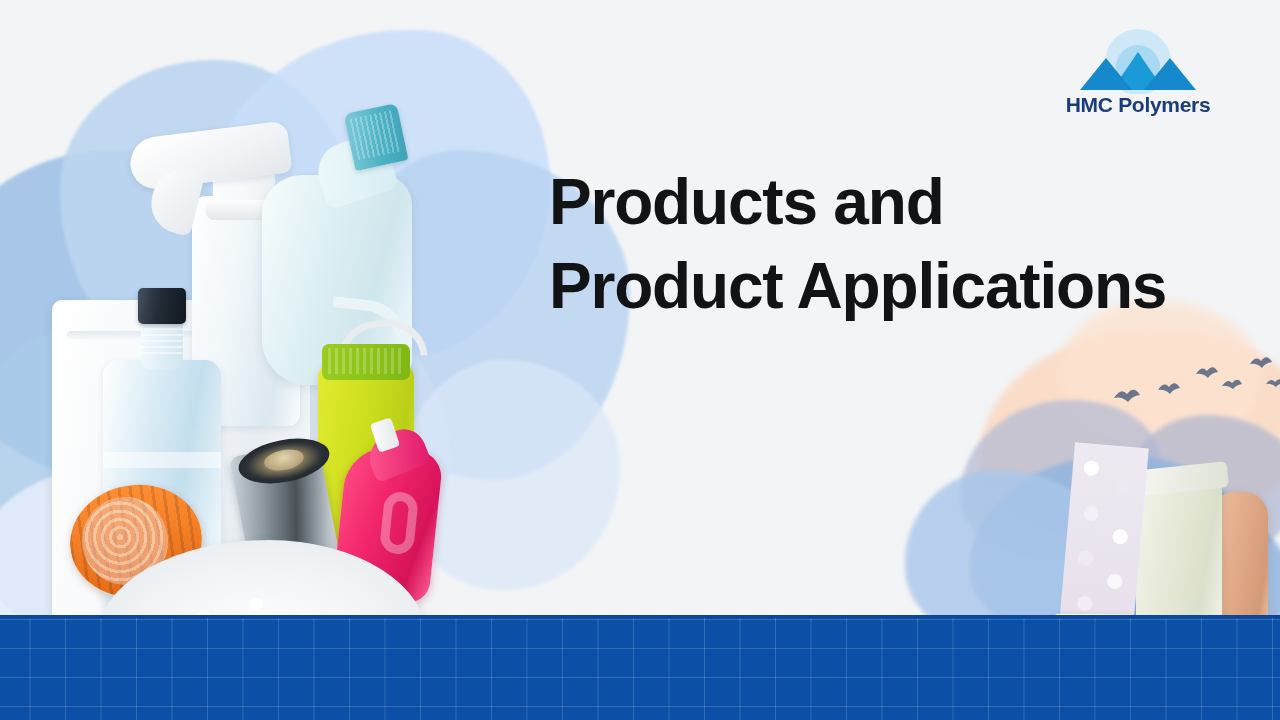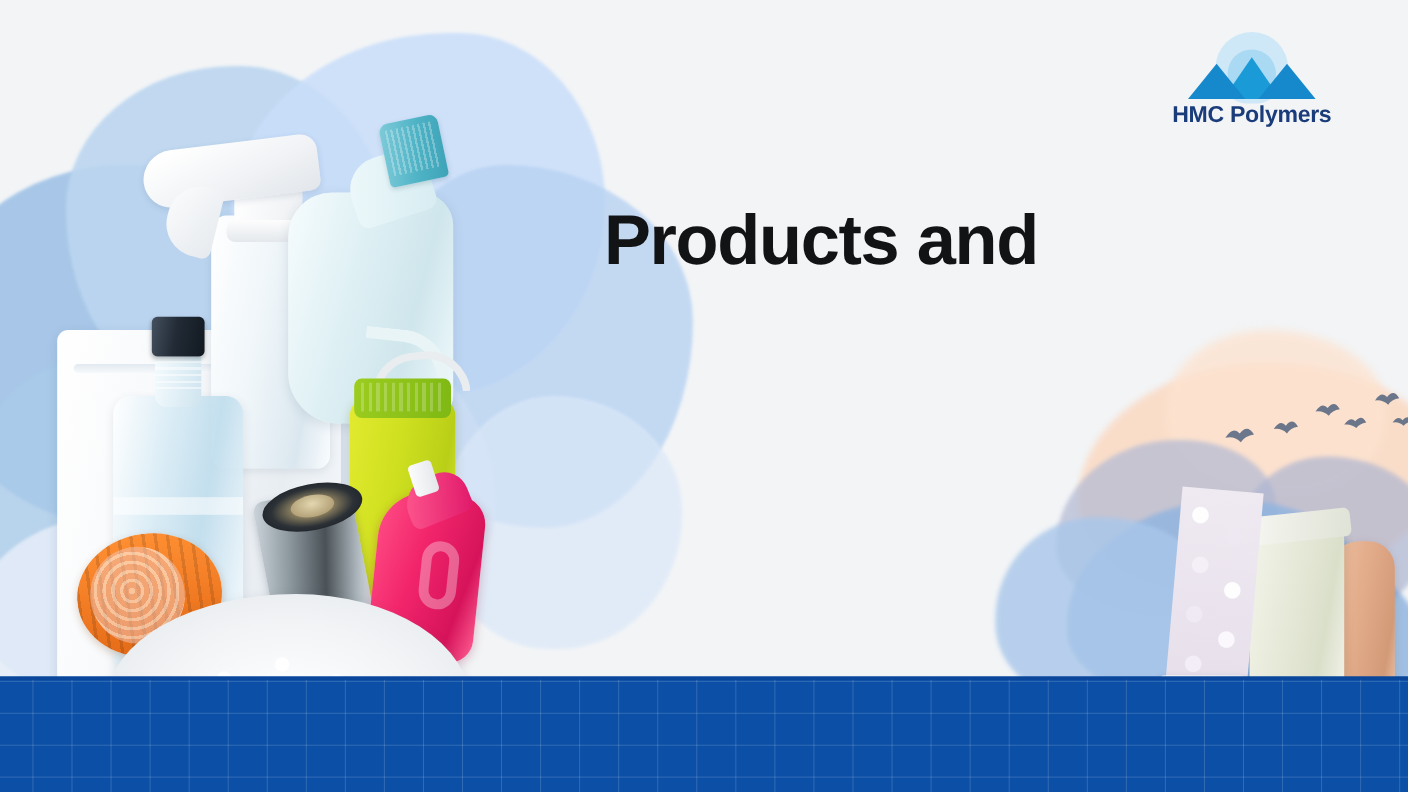--- a/index.html
+++ b/index.html
@@ -62,21 +62,21 @@
   .birds { position:absolute; right:0px; top:350px; width:180px; height:80px; }
 
   
   .logo { position:absolute; right:54px; top:24px; width:176px; height:100px;
           display:flex; flex-direction:column; align-items:center; justify-content:flex-start; }
   .logo-mark { width:140px; height:70px; }
   .logo-text { font-size:21px; font-weight:bold; color:#1b3c7a; letter-spacing:-.3px;
                line-height:1; white-space:nowrap; }
 
   
-  .headline { position:absolute; left:549px; top:176px; width:700px; }
+  .headline { position:absolute; left:549px; top:160px; width:700px; }
   .headline h1 { color:#111315; font-size:64px; font-weight:bold; line-height:1.32;
                  letter-spacing:-1.2px; }
   .headline .sub { margin-top:22px; color:#1054b6; font-size:28px; font-weight:bold;
                    letter-spacing:-.4px; }
 
   
   .band { position:absolute; left:0; bottom:0; width:1280px; height:105px;
           background:#0b4fa6; border-top:3px solid #0a4699; }
   .band-grid { position:absolute; inset:0;
      background-image:
@@ -351,19 +351,20 @@
       <circle cx="70" cy="43" r="22" fill="#a9d9f3"></circle>
       <polygon points="70,28 96,66 44,66" fill="#1a9ad6"></polygon>
       <polygon points="38,34 64,66 12,66" fill="#1689cc"></polygon>
       <polygon points="102,34 128,66 76,66" fill="#1689cc"></polygon>
     </svg>
     <div class="logo-text">HMC Polymers</div>
   </div>
 
   <div class="headline">
     <h1>Products and</h1>
+    <h1>Product Applications</h1>
   </div>
 
   <div class="band">
     <div class="band-grid"></div>
   </div>
 
 </div>
 
 </body></html>

